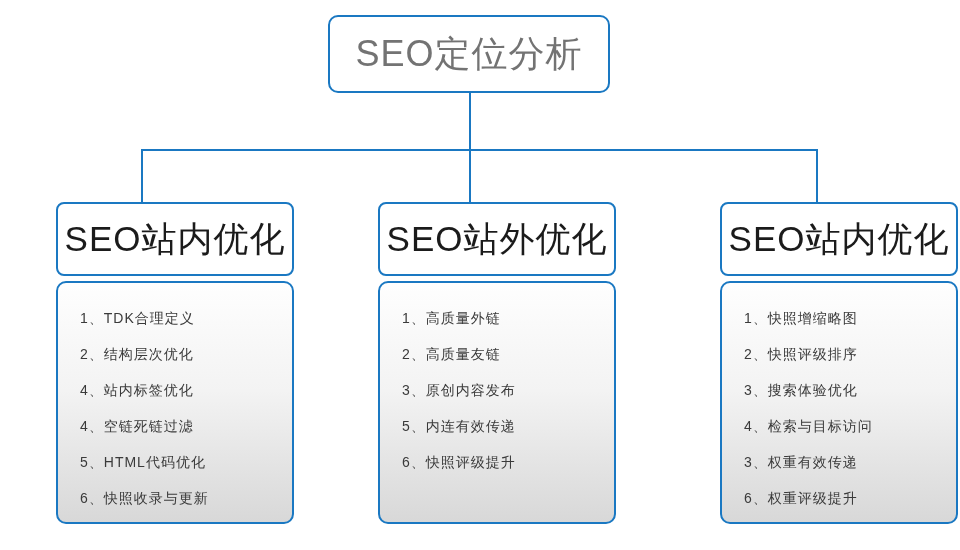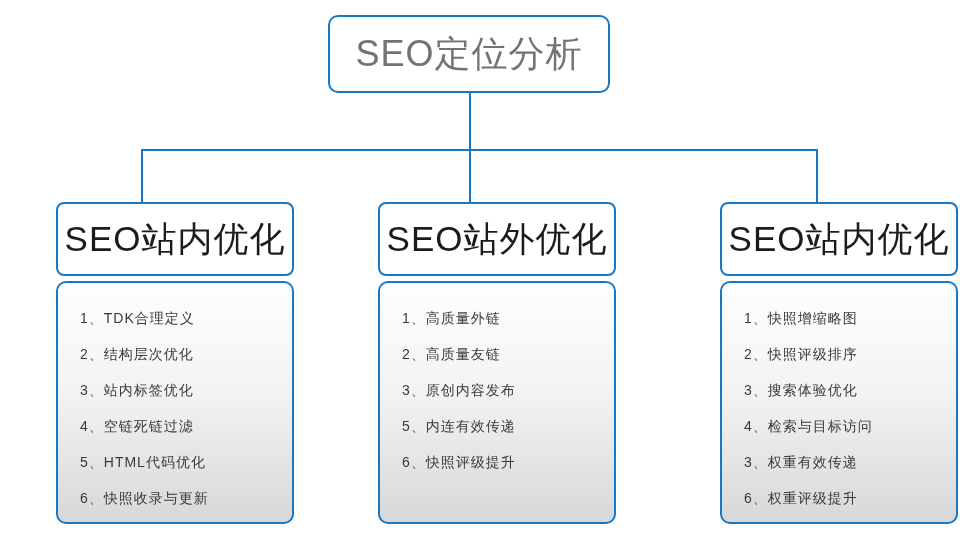--- a/index.html
+++ b/index.html
@@ -90,21 +90,21 @@
   <div class="line v" id="drop-center"></div>
   <div class="line v" id="drop-right"></div>
 
   <div class="root-node">SEO定位分析</div>
 
   <div class="col c1">
     <div class="col-header">SEO站内优化</div>
     <div class="col-list">
       <div class="list-item">1、TDK合理定义</div>
       <div class="list-item">2、结构层次优化</div>
-      <div class="list-item">3、站内标签优化</div>
+      <div class="list-item">4、站内标签优化</div>
       <div class="list-item">4、空链死链过滤</div>
       <div class="list-item">5、HTML代码优化</div>
       <div class="list-item">6、快照收录与更新</div>
     </div>
   </div>
 
   <div class="col c2">
     <div class="col-header">SEO站外优化</div>
     <div class="col-list">
       <div class="list-item">1、高质量外链</div>

